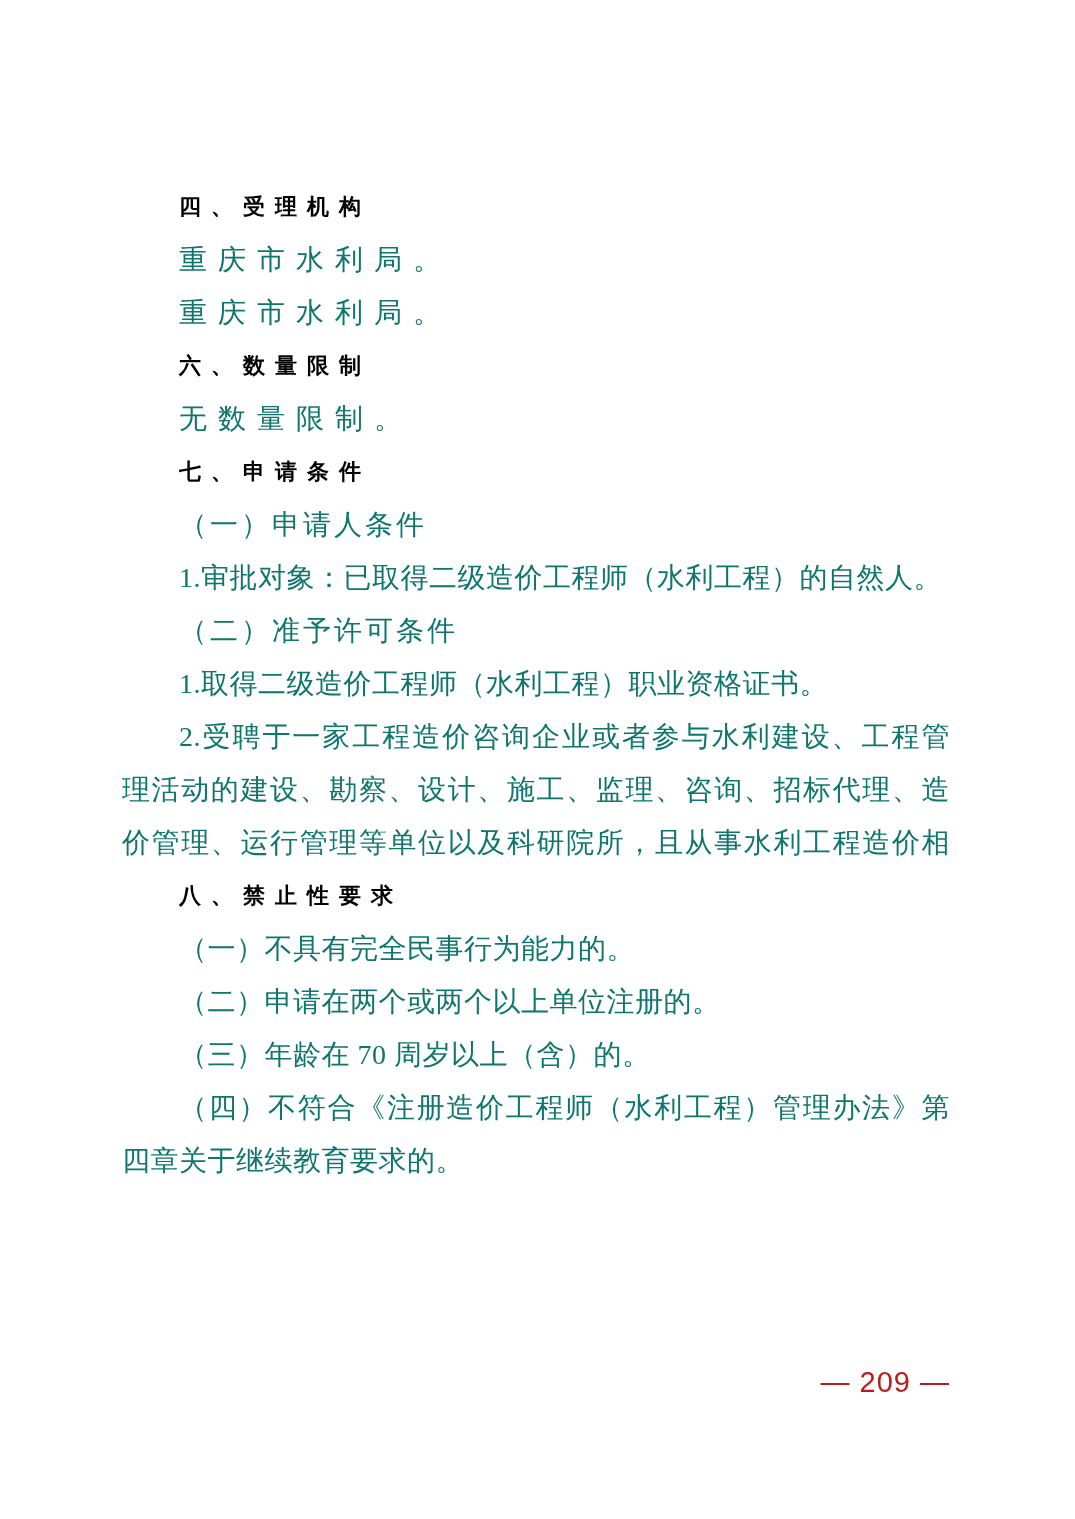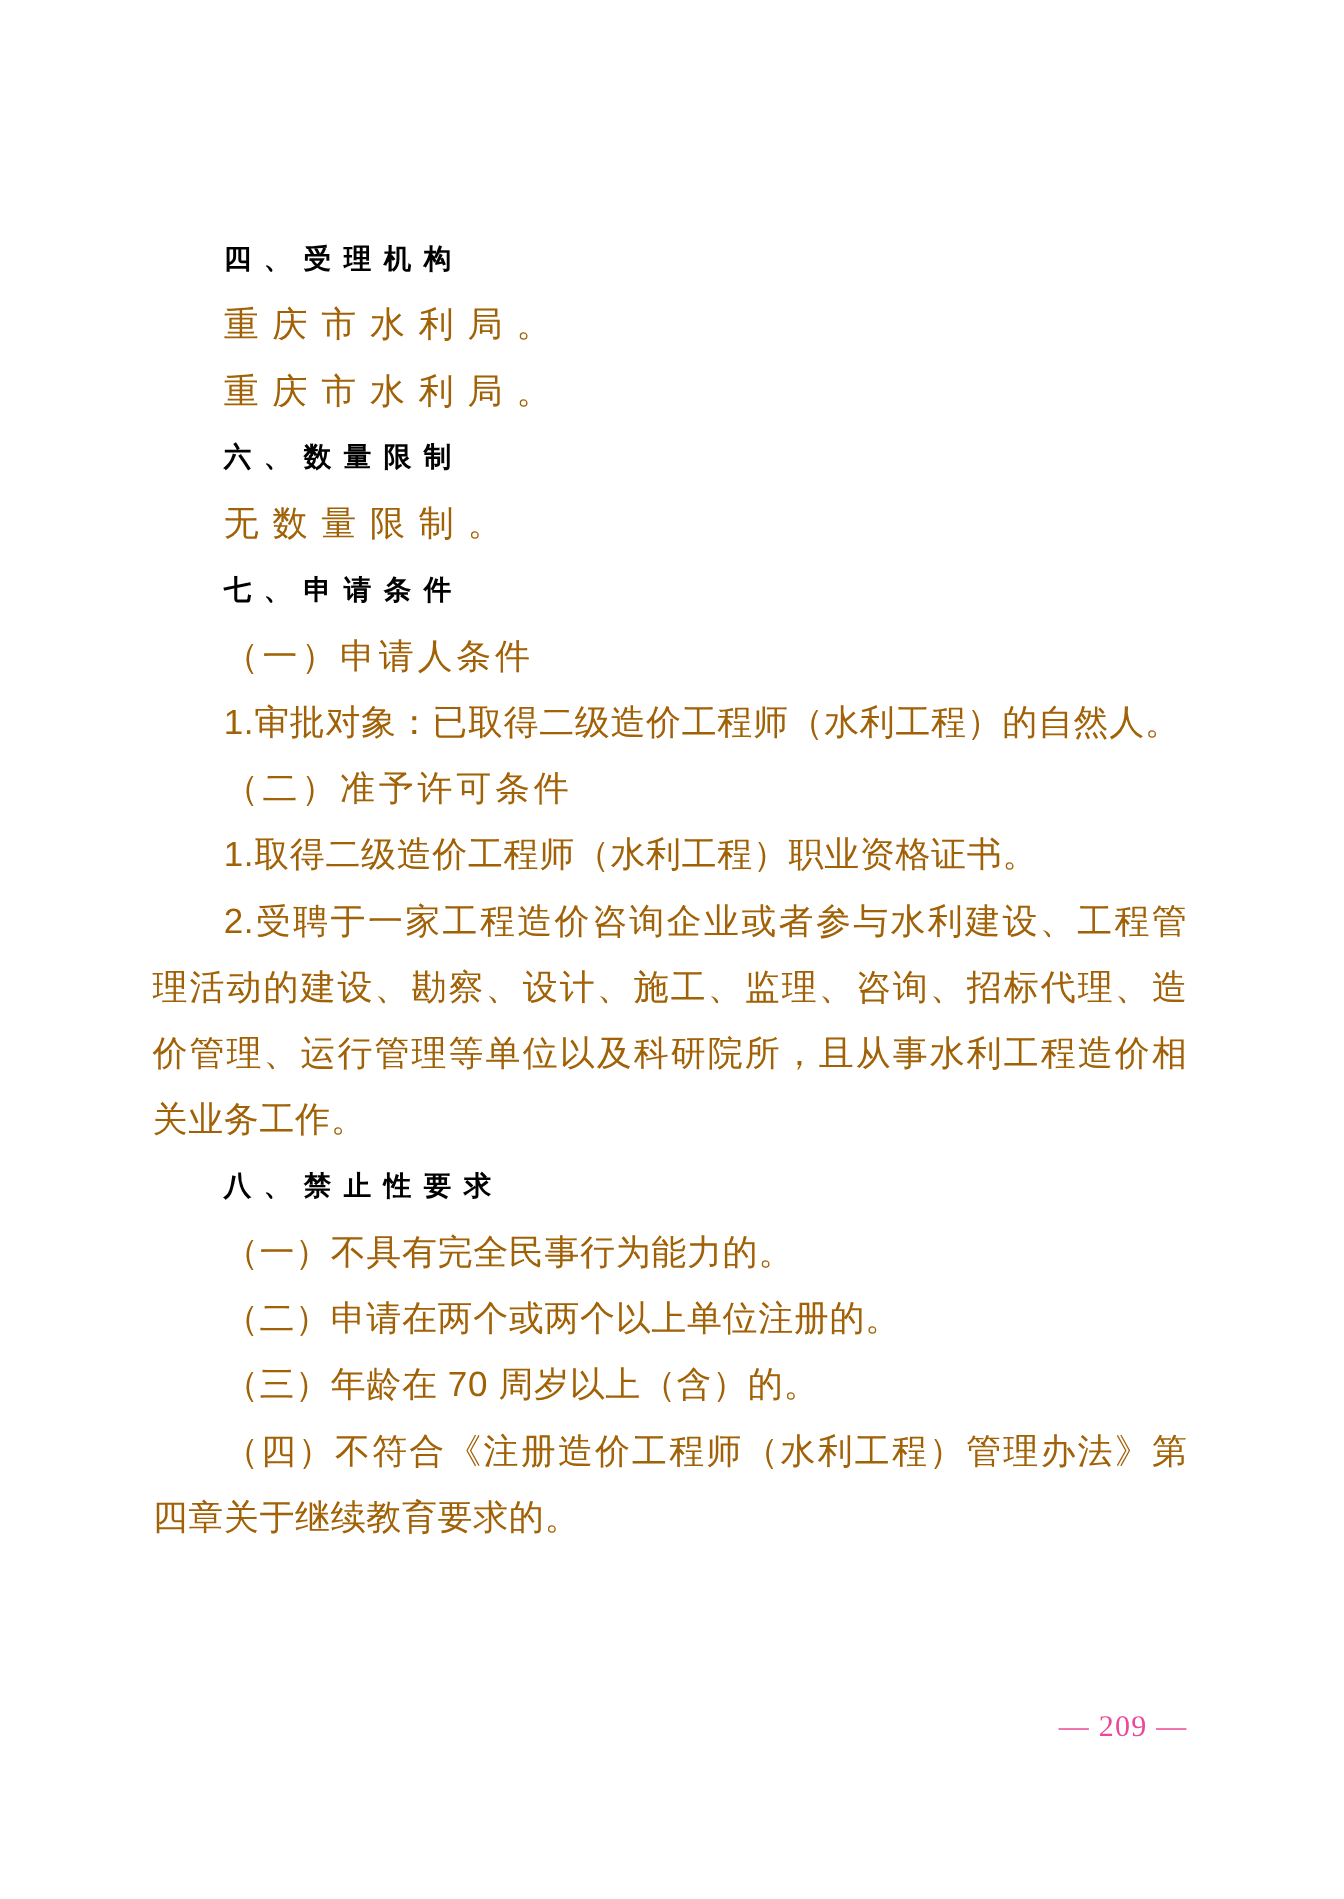--- a/index.html
+++ b/index.html
@@ -14,23 +14,23 @@
   .content {
     position: absolute;
     left: 122px;
     top: 180px;
     width: 828px;
   }
   .line {
     height: 53px;
     line-height: 53px;
     white-space: nowrap;
-    font-family: Liberation Sans, sans-serif;
+    font-family: Liberation Serif, serif;
     font-size: 28px;
-    color: #a16207;
+    color: #0f766e;
     letter-spacing: 0.5px;
     text-align: left;
   }
   .line.indent { text-indent: 57px; }
   .line.fill {
     text-align: justify;
     text-align-last: justify;
   }
   .line.heading {
     font-family: "Liberation Sans", "DejaVu Sans", sans-serif;
@@ -40,23 +40,23 @@
     letter-spacing: 10px;
   }
   .line.spread { letter-spacing: 11px; }
   .line.semi   { letter-spacing: 3px; }
   .page-number {
     position: absolute;
     top: 1362px;
     right: 125px;
     height: 40px;
     line-height: 40px;
-    font-family: Liberation Serif, serif;
-    font-size: 24px;
-    color: #ec4899;
+    font-family: Liberation Sans, sans-serif;
+    font-size: 29px;
+    color: #b91c1c;
     letter-spacing: 1px;
     white-space: nowrap;
   }
 </style>
 </head>
 <body>
 
 <div class="page">
   <div class="content">
       <div class="line heading indent">四、受理机构</div>
@@ -65,21 +65,20 @@
       <div class="line heading indent">六、数量限制</div>
       <div class="line body indent spread">无数量限制。</div>
       <div class="line heading indent">七、申请条件</div>
       <div class="line body indent semi">（一）申请人条件</div>
       <div class="line body indent">1.审批对象：已取得二级造价工程师（水利工程）的自然人。</div>
       <div class="line body indent semi">（二）准予许可条件</div>
       <div class="line body indent">1.取得二级造价工程师（水利工程）职业资格证书。</div>
       <div class="line body indent fill">2.受聘于一家工程造价咨询企业或者参与水利建设、工程管</div>
       <div class="line body fill">理活动的建设、勘察、设计、施工、监理、咨询、招标代理、造</div>
       <div class="line body fill">价管理、运行管理等单位以及科研院所，且从事水利工程造价相</div>
-      <div class="line body">关业务工作。</div>
       <div class="line heading indent">八、禁止性要求</div>
       <div class="line body indent">（一）不具有完全民事行为能力的。</div>
       <div class="line body indent">（二）申请在两个或两个以上单位注册的。</div>
       <div class="line body indent">（三）年龄在 70 周岁以上（含）的。</div>
       <div class="line body indent fill">（四）不符合《注册造价工程师（水利工程）管理办法》第</div>
       <div class="line body">四章关于继续教育要求的。</div>
     </div>
   <div class="page-number">— 209 —</div>
 </div>
 

